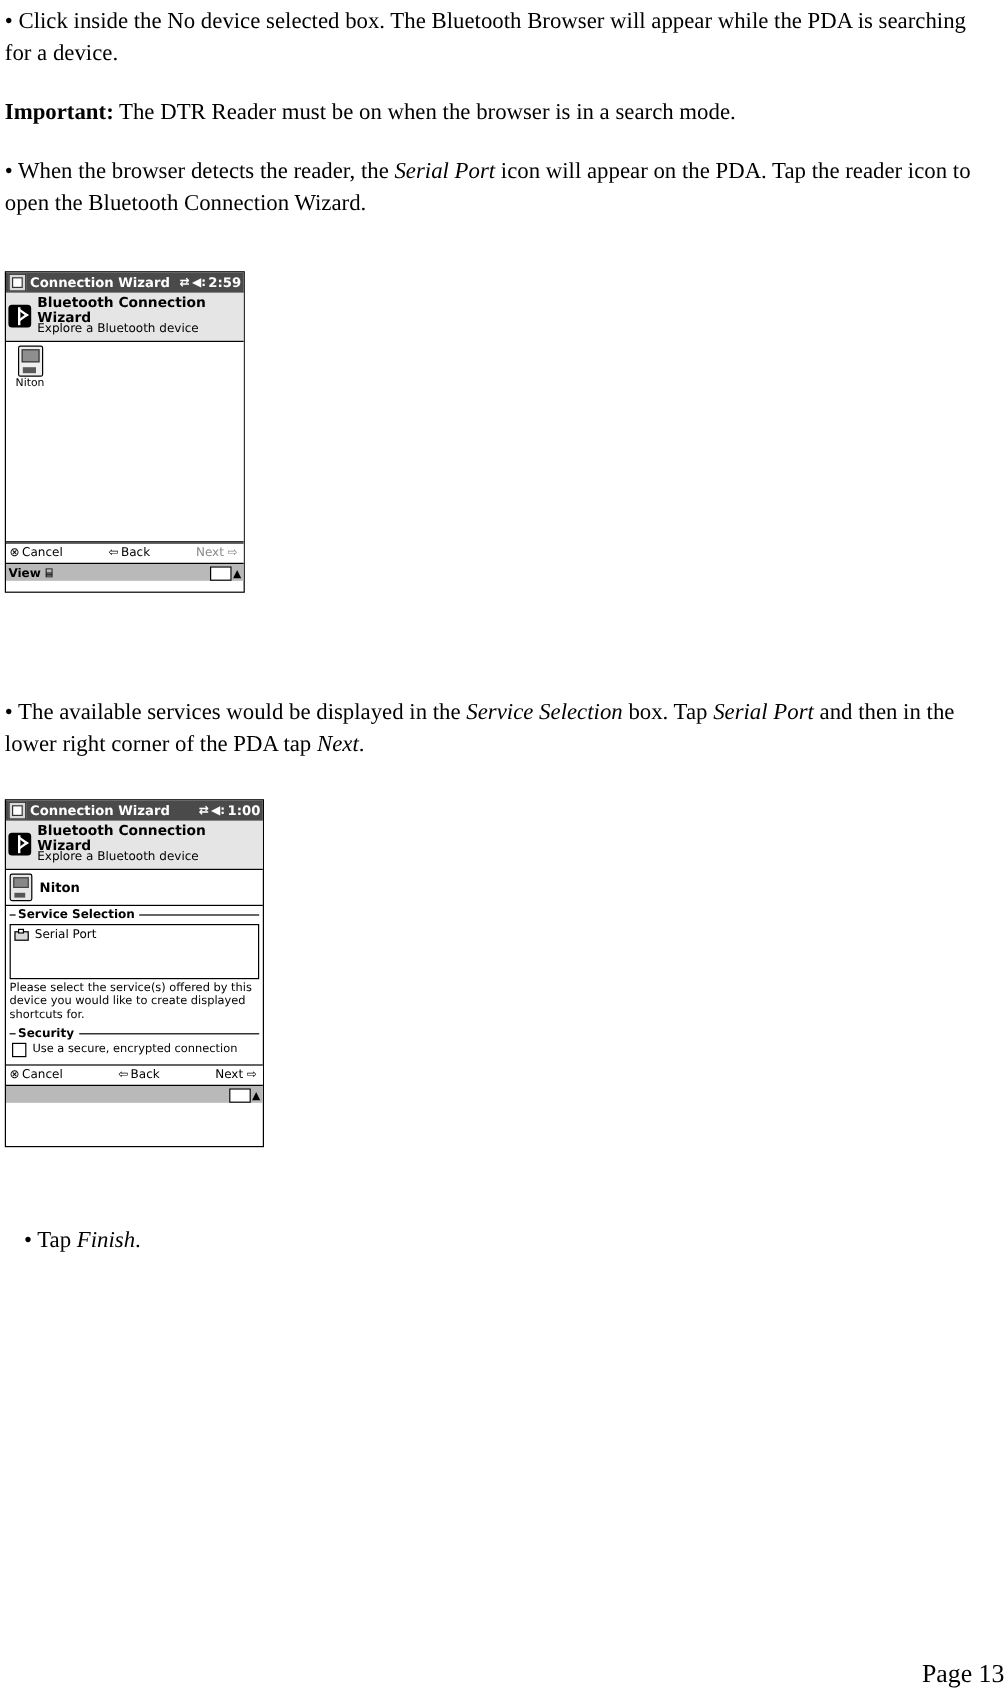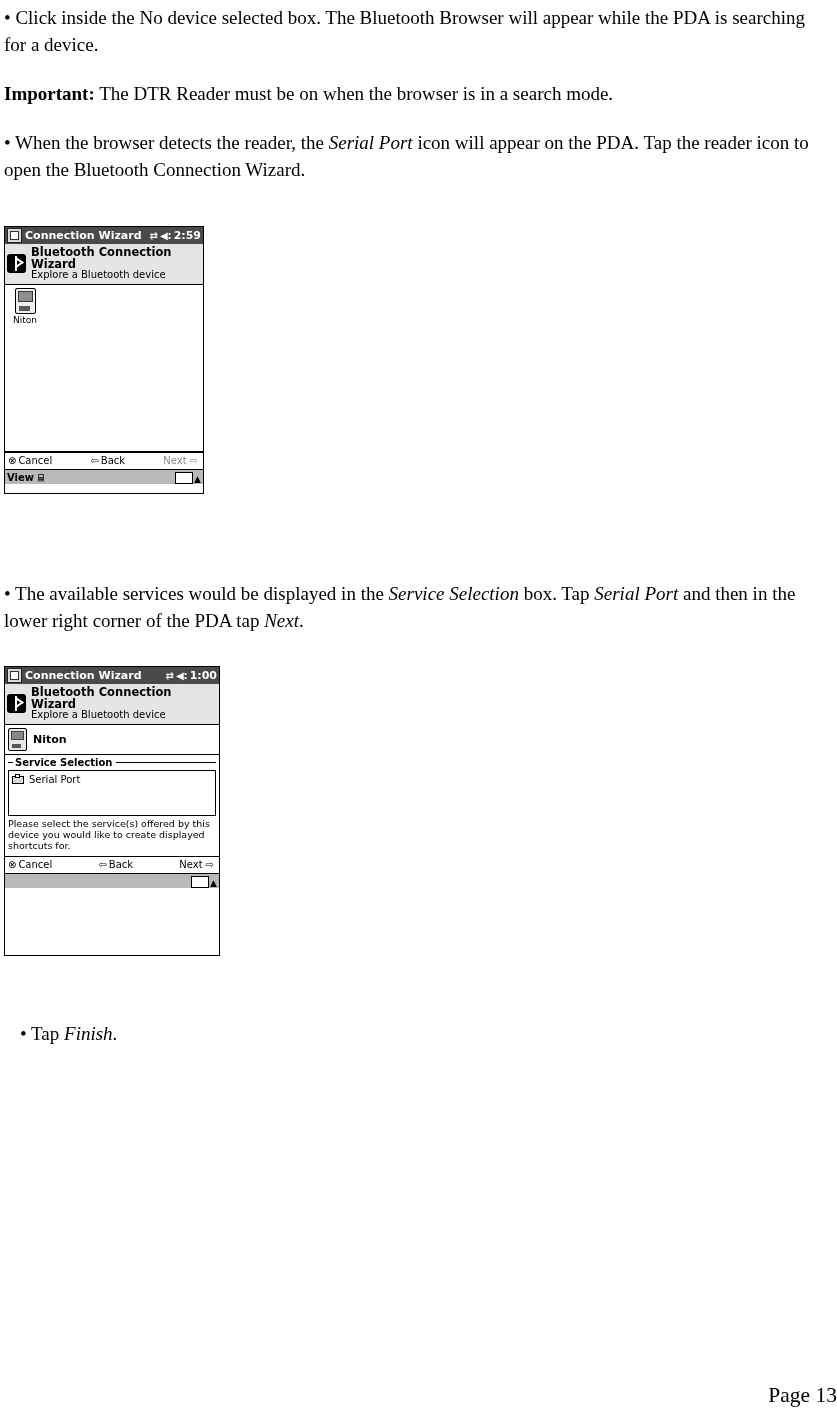--- a/index.html
+++ b/index.html
@@ -426,20 +426,31 @@
       </div>
       <div class="service-box">
         <div class="service-item">
           <span class="svc-icon"></span>
           <span>Serial Port</span>
         </div>
       </div>
       <div class="hint">Please select the service(s) offered by this device you would like to create displayed shortcuts for.</div>
     </div>
 
+    <div class="group" style="padding-top:0;">
+      <div class="group-label">
+        <span class="dash"></span>
+        <span>Security</span>
+        <span class="rule"></span>
+      </div>
+      <div class="sec-row">
+        <span class="checkbox"></span>
+        <span>Use a secure, encrypted connection</span>
+      </div>
+    </div>
 
     <div class="pda-cmdbar">
       <span class="cmd">
         <span class="gl">⊗</span>
         <span>Cancel</span>
       </span>
       <span class="cmd">
         <span class="gl">⇦</span>
         <span>Back</span>
       </span>

